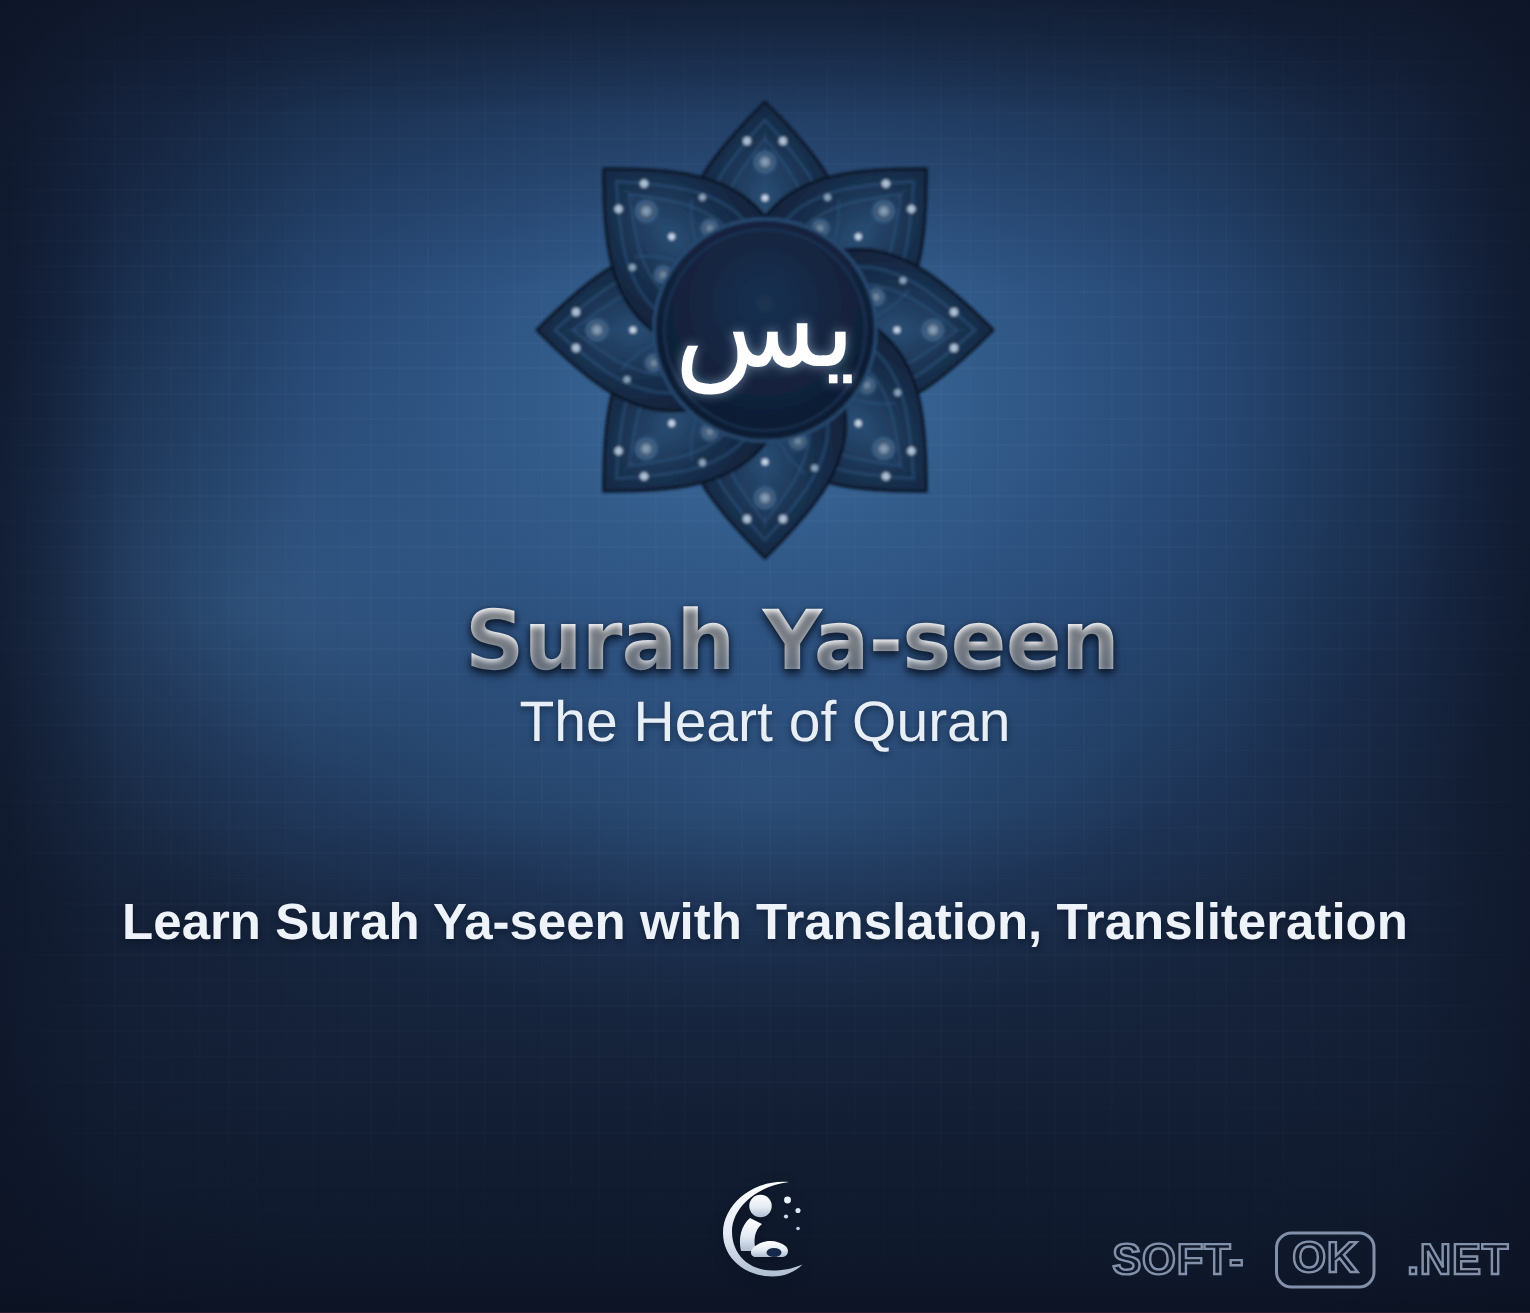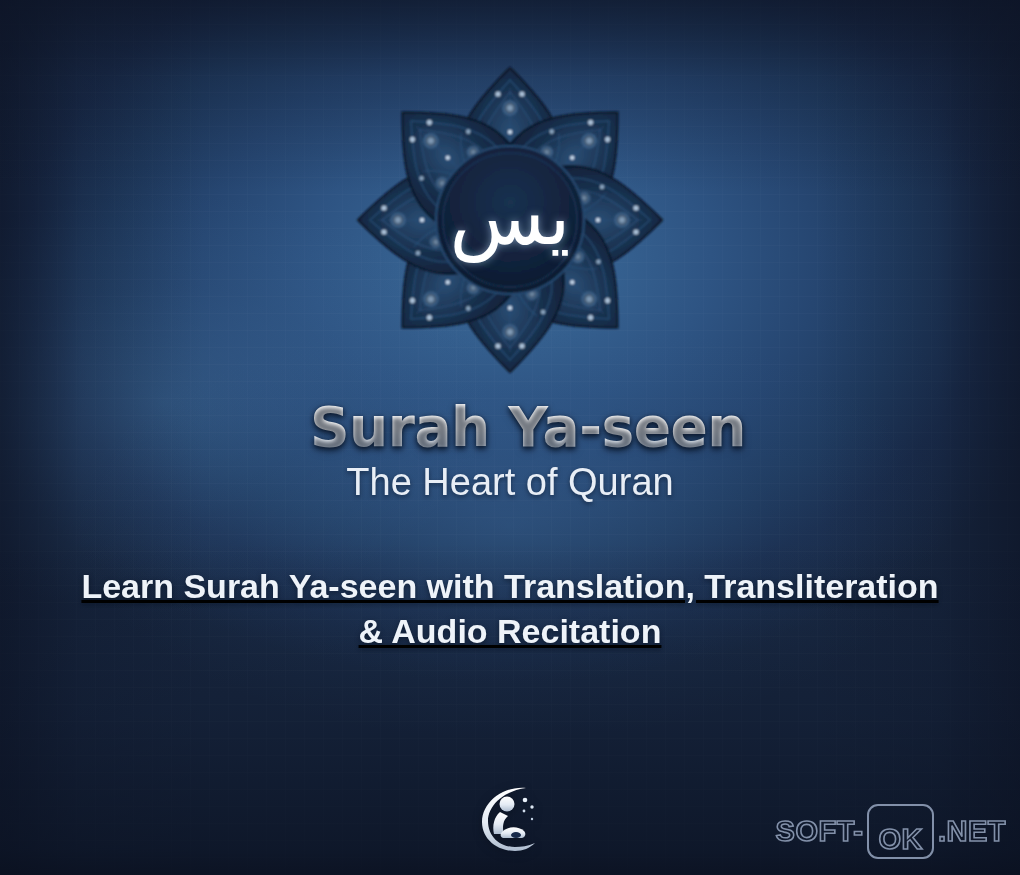--- a/index.html
+++ b/index.html
@@ -124,21 +124,21 @@
   .app-subtitle {
     font-family: "Liberation Sans", sans-serif;
     font-size: 38px;
     font-weight: normal;
     line-height: 1.18;
     color: #e8eef6;
     margin: 4px 0 0 0;
     text-shadow: 0 2px 4px rgba(6,14,30,0.5);
   }
 
-  #tagline-block { top: 564px; text-decoration: underline; }
+  #tagline-block { top: 593px; }
   .tagline {
     font-family: "Liberation Sans", sans-serif;
     font-size: 34px;
     font-weight: bold;
     line-height: 1.32;
     color: #eef3f9;
     margin: 0;
     padding: 0 44px;
     text-shadow: 0 2px 5px rgba(6,14,30,0.55);
   }
@@ -200,22 +200,22 @@
     font-weight: bold;
     letter-spacing: 0.5px;
     color: rgba(0,0,0,0);
     -webkit-text-stroke: 1.6px rgba(150,166,192,0.85);
     user-select: none;
     justify-content: center;
   }
   #site-watermark .wm-box {
     border: 2.2px solid rgba(150,166,192,0.85);
     border-radius: 11px;
-    padding: 19px 9px 3px 9px;
-    margin: 0 3px;
+    padding: 2px 9px 3px 9px;
+    margin: 0 20px;
     line-height: 1;
   }
 </style>
 </head>
 <body>
 
 <div id="splash-screen">
 
   <div class="bg-base"></div>
   <div class="bg-glow-main"></div>
@@ -310,21 +310,20 @@
     </svg>
   </div>
 
   <div id="title-block" class="center-col">
     <h1 class="app-title">Surah Ya-seen</h1>
     <h2 class="app-subtitle">The Heart of Quran</h2>
   </div>
 
   <div id="tagline-block" class="center-col">
     <p class="tagline">Learn Surah Ya-seen with Translation, Transliteration</p>
-    <p class="tagline">&amp; Audio Recitation</p>
   </div>
 
   <div id="brand-logo">
     <svg id="brand-mark" viewBox="0 0 76 72" xmlns="http://www.w3.org/2000/svg" aria-hidden="true">
       <defs>
         <linearGradient id="moonGrad" x1="0" y1="0" x2="0" y2="1">
           <stop offset="0%" stop-color="#ffffff"></stop>
           <stop offset="55%" stop-color="#e4ebf4"></stop>
           <stop offset="100%" stop-color="#aebdd0"></stop>
         </linearGradient>

